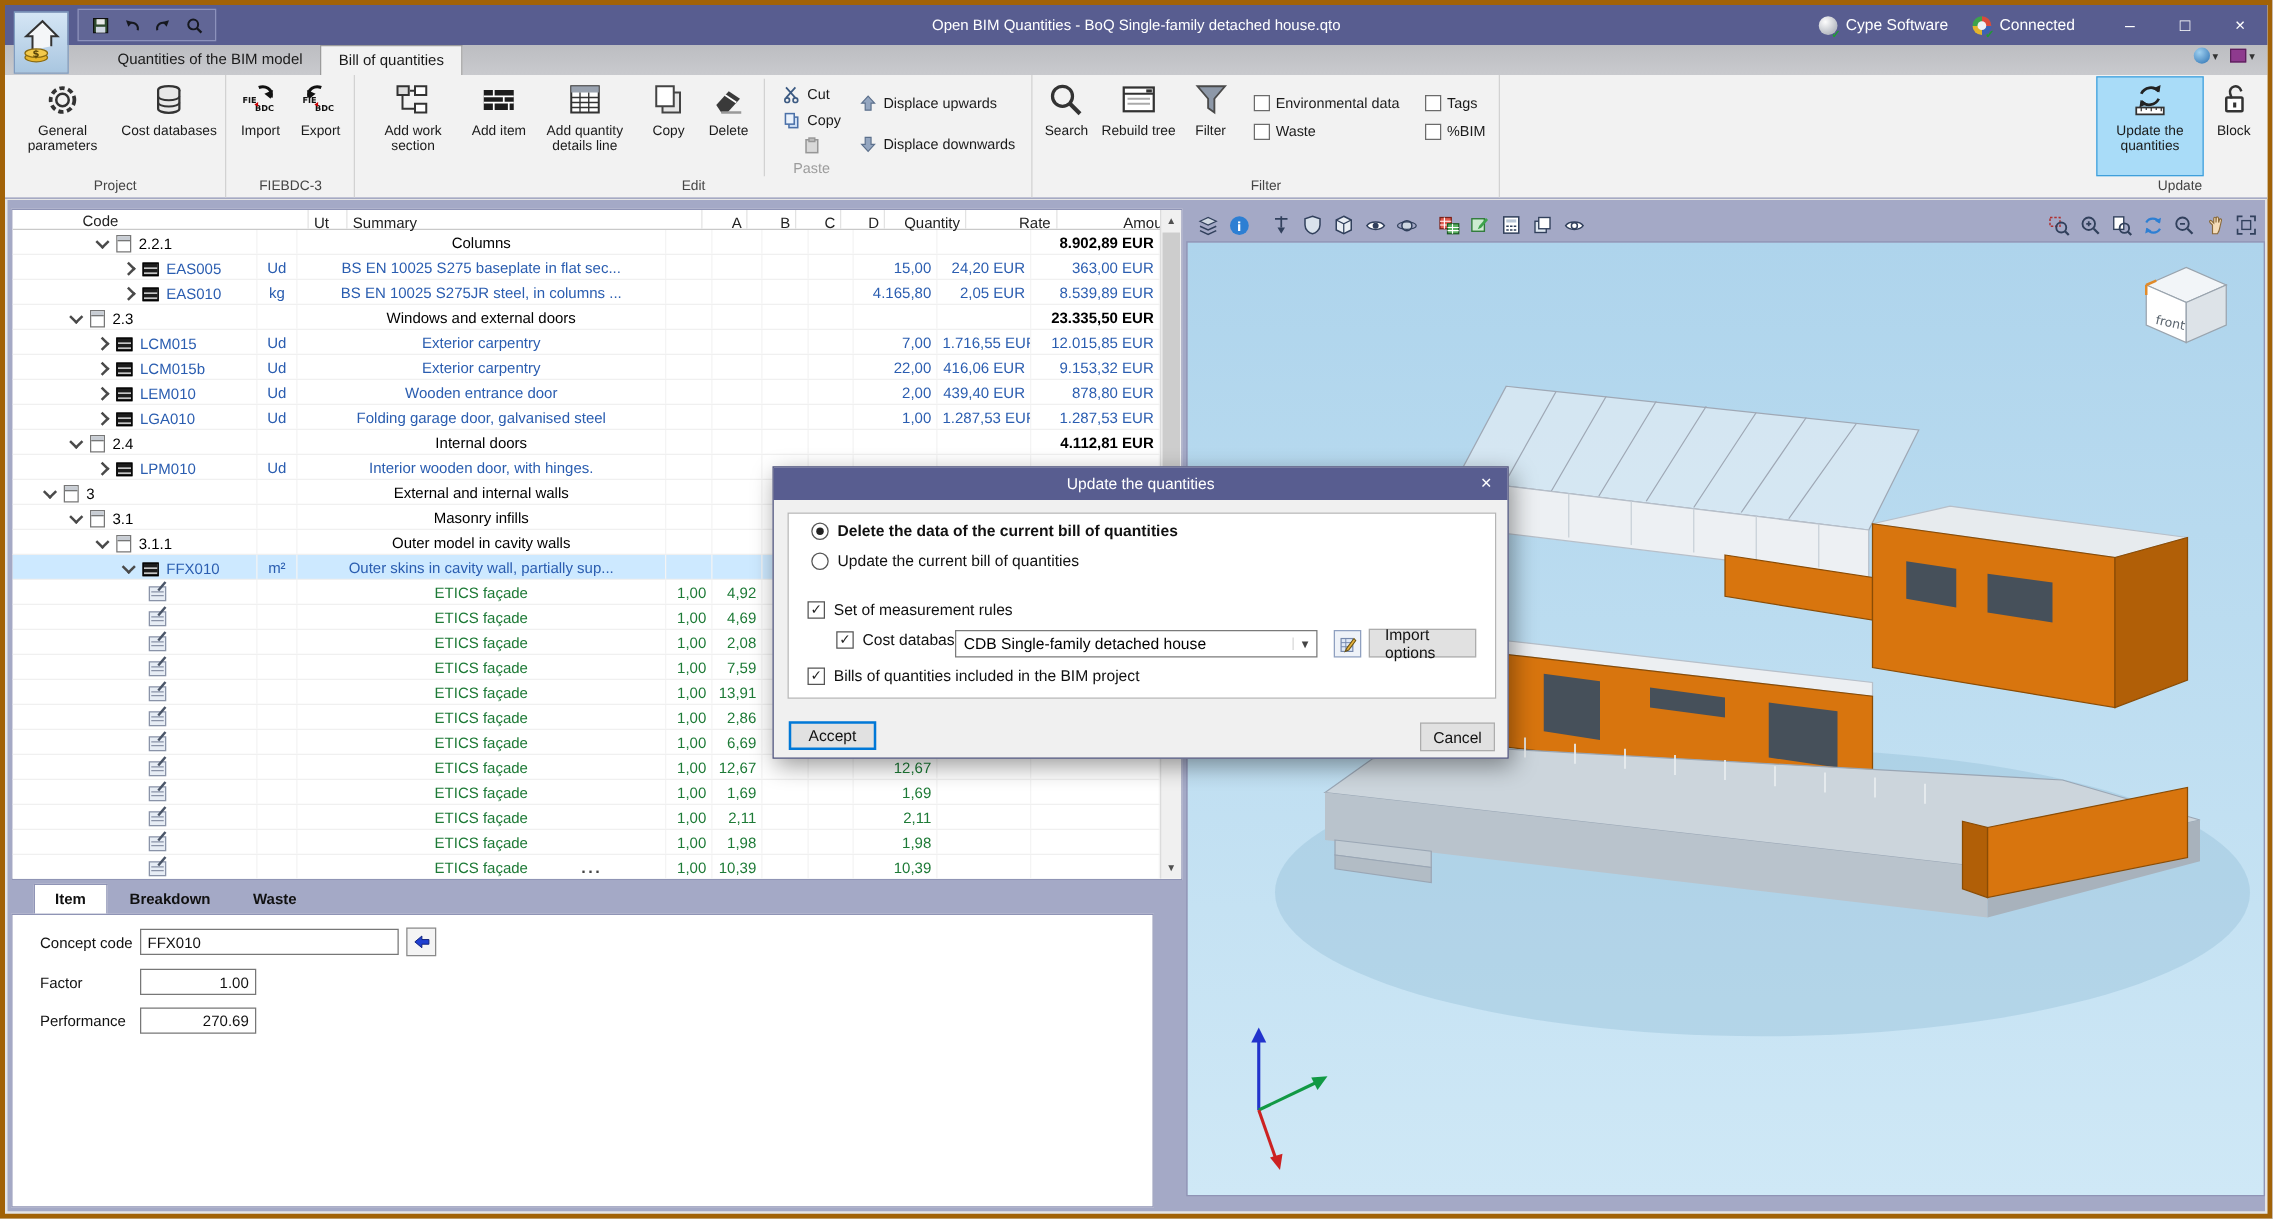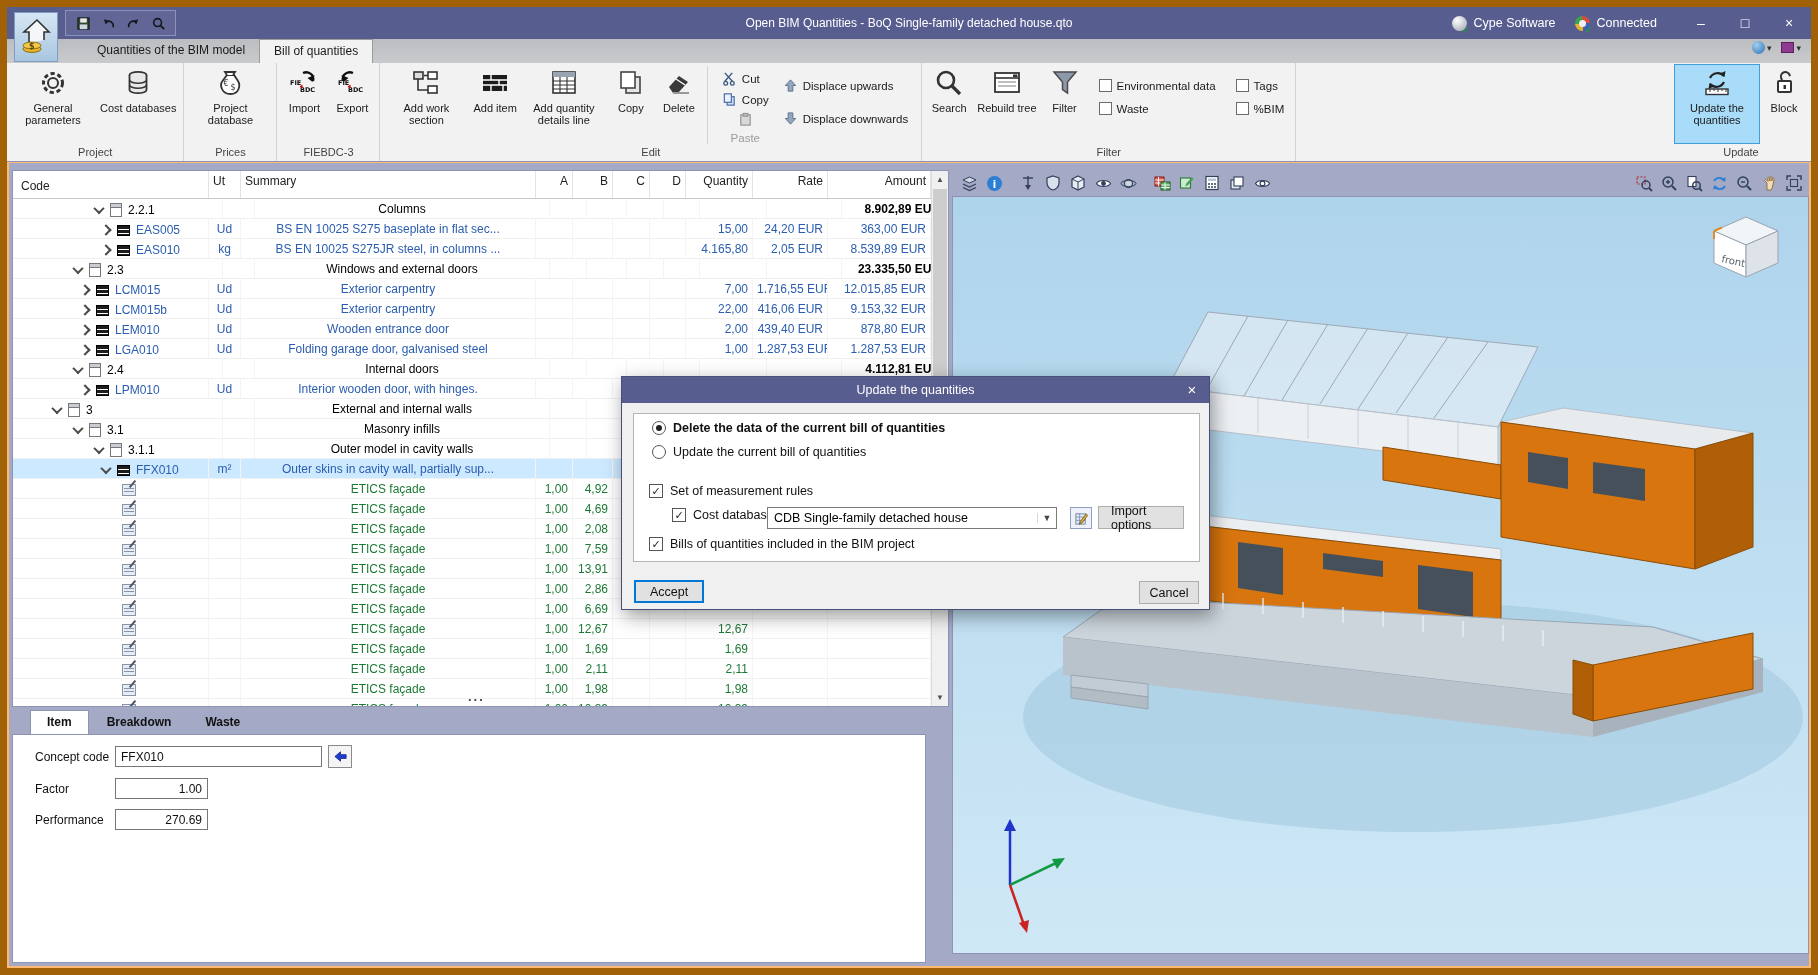--- a/index.html
+++ b/index.html
@@ -1,17 +1,17 @@
 <!DOCTYPE html>
 <html><head>
 <meta charset="utf-8">
 <style>
   * { box-sizing: border-box; margin: 0; padding: 0; }
   html,body { width:1818px; height:975px; font-family:"Liberation Sans", sans-serif; }
-  .win { position:relative; width:1818px; height:975px; background:#fdba74; border:7px solid #a16207; overflow:hidden; }
+  .win { position:relative; width:1818px; height:975px; background:#e5e5e5; border:4px solid #a16207; overflow:hidden; }
 
   
   .titlebar { position:absolute; left:0; top:0; width:100%; height:32px; background:#585d90; color:#fff; }
   .apptile { position:absolute; left:7px; top:5px; width:44px; height:50px; z-index:30;
              background:linear-gradient(#d5e6f5,#a9c6e0); border:1px solid #7f9cc0; display:flex; align-items:center; justify-content:center; }
   .qat { position:absolute; left:58px; top:3px; height:26px; display:flex; gap:3px; align-items:center;
          border:1px solid #8d92bc; padding:0 6px; background:rgba(255,255,255,0.06); }
   .qatbtn { width:22px; height:22px; display:flex; align-items:center; justify-content:center; color:#10121a; }
   .tb-title { position:absolute; left:0; right:0; top:0; height:32px; display:flex; align-items:center; justify-content:center;
               font-size:12px; pointer-events:none; }
@@ -50,32 +50,32 @@
   .cbgrid { display:grid; grid-template-columns:auto auto; grid-auto-rows:23px; column-gap:20px; padding:10px 8px 0 10px; }
   .cb { display:flex; align-items:center; gap:5px; font-size:11.5px; color:#1a1a1a; }
   .cbbox { width:13px; height:13px; background:#fff; border:1px solid #6b6b6b; flex:none; text-align:center; line-height:11px; font-size:10px; color:#222; }
   .rspacer { flex:1; border-right:none; }
 
   
   .workspace { position:absolute; left:2px; top:156px; right:2px; bottom:2px; background:#a4a9c6; }
 
   
   .tablepane { position:absolute; left:3px; top:7px; width:937px; height:537px; background:#fff; border:1px solid #8f94b5; overflow:hidden; }
-  .thead { display:flex; height:28px; border-bottom:1px solid #c9c9c9; background:#fff; font-size:12px; color:#222; }
+  .thead { display:flex; height:16px; border-bottom:1px solid #c9c9c9; background:#fff; font-size:12px; color:#222;padding-left:48px; }
   .thead .cell { border-right:1px solid #e3e3e3; padding:3px 4px 0; }
   .trow { display:flex; height:20px; border-bottom:1px solid #f0f0f0; font-size:12px; background:#fff; }
   .trow .cell { border-right:1px solid #f4f4f4; padding:3px 4px 0; white-space:nowrap; overflow:hidden; }
   .c-code { width:196px; display:flex; align-items:center; }
   .c-ut   { width:32px; text-align:center; }
   .c-sum  { width:295px; text-align:center; }
   .c-a { width:37px; } .c-b { width:40px; } .c-c { width:37px; } .c-d { width:36px; }
   .c-qty { width:67px; } .c-rate { width:75px; } .c-amt { width:103px; }
   .num { text-align:right; }
   .thead .num, .thead .c-qty, .thead .c-rate, .thead .c-amt { text-align:right; }
-  .trow.section { color:#000;padding-left:14px; }
+  .trow.section { color:#000; }
   .trow.section .c-amt { font-weight:bold; }
   .trow.item { color:#2a5db0; }
   .trow.detail { color:#1d7a36; }
   .trow.sel { background:#cde9ff; }
   .ind { flex:none; display:inline-block; height:1px; }
   .chev { flex:none; width:8px; height:8px; border-right:2px solid #4a4a4a; border-bottom:2px solid #4a4a4a; margin:0 7px 0 1px; }
   .chev.down  { transform:rotate(45deg) translate(-1px,-1px); }
   .chev.right { transform:rotate(-45deg); }
   .ticon { flex:none; margin-right:6px; position:relative; }
   .ticon.section { width:12px; height:14px; background:#fff; border:1px solid #777; }
@@ -334,31 +334,20 @@
             <span>General parameters</span>
           </div>
         <div class="rbtn">
             <svg>
               <use href="#i-db"></use>
             </svg>
             <span>Cost databases</span>
           </div>
       </div>
       <div class="rg-label">Project</div>
-    </div>
-    <div class="rgroup">
-      <div class="rg-body">
-        <div class="rbtn">
-            <svg>
-              <use href="#i-bag"></use>
-            </svg>
-            <span>Project database</span>
-          </div>
-      </div>
-      <div class="rg-label">Prices</div>
     </div>
     <div class="rgroup">
       <div class="rg-body">
         <div class="rbtn">
             <svg>
               <use href="#i-fie"></use>
               <use href="#i-arcl"></use>
             </svg>
             <span>Import</span>
           </div>

